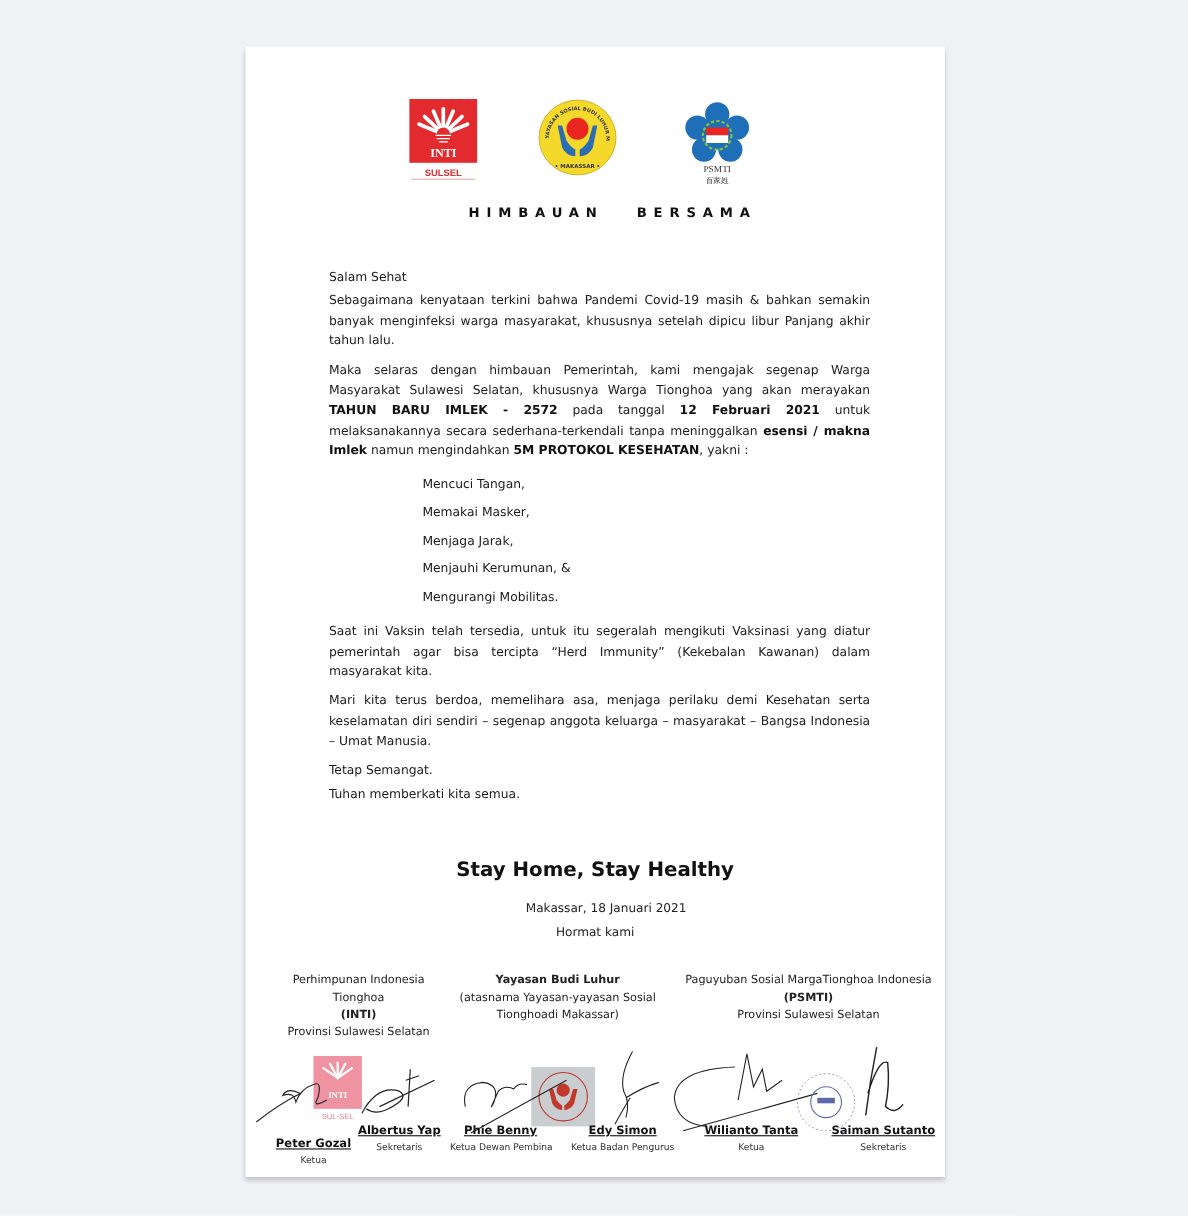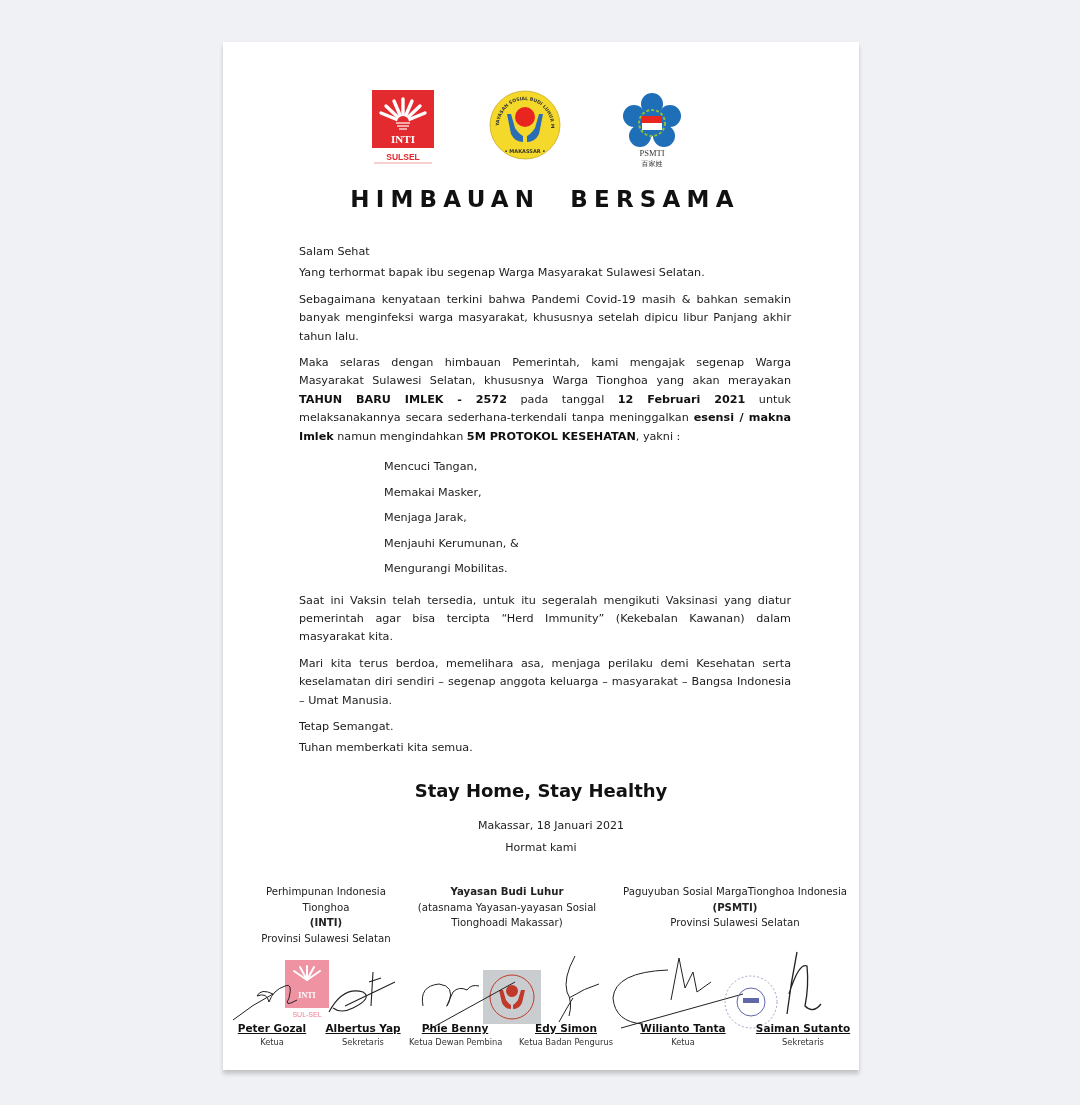--- a/index.html
+++ b/index.html
@@ -12,22 +12,22 @@
     box-shadow: 0 4px 4px rgba(0,0,0,0.18), 0 0 1px rgba(0,0,0,0.08);
   }
 
   .logos { position: absolute; left: 0; top: 0; width: 100%; height: 140px; }
   .logo { position: absolute; }
   .logo-inti { left: 149px; top: 48px; width: 62px; height: 74px; }
   .logo-ybl { left: 266px; top: 48px; width: 72px; height: 70px; }
   .logo-psmti { left: 398px; top: 50px; width: 62px; height: 76px; }
 
   .title {
-    position: absolute; left: 4px; width: 100%; top: 144px; text-align: center;
-    font-family: "DejaVu Sans", sans-serif; font-weight: bold; font-size: 23px;
+    position: absolute; left: 16px; width: 100%; top: 144px; text-align: center;
+    font-family: "DejaVu Sans", sans-serif; font-weight: bold; font-size: 12px;
     letter-spacing: 6.2px; color: #111;
   }
   .title span.gap { display: inline-block; width: 30px; }
 
   .body {
     position: absolute; left: 76px; top: 201px; width: 492px;
     font-family: "DejaVu Sans", sans-serif; font-size: 11.2px; line-height: 18.4px; color: #1c1c1c;
   }
   .body p { text-align: justify; margin-bottom: 8px; }
   .body p.tight { margin-bottom: 3px; }
@@ -115,21 +115,20 @@
       </svg>
     </div>
   </div>
 
   <div class="title">
     <span>HIMBAUAN</span><span class="gap"></span><span>BERSAMA</span>
   </div>
 
   <div class="body">
     <p class="tight">Salam Sehat</p>
-    <p>Yang terhormat bapak ibu segenap Warga Masyarakat Sulawesi Selatan.</p>
     <p>Sebagaimana kenyataan terkini bahwa Pandemi Covid-19 masih &amp; bahkan semakin banyak menginfeksi warga masyarakat, khususnya setelah dipicu libur Panjang akhir tahun lalu.</p>
     <p>
       <span>Maka selaras dengan himbauan Pemerintah, kami mengajak segenap Warga Masyarakat Sulawesi Selatan, khususnya Warga Tionghoa yang akan merayakan </span><b>TAHUN BARU IMLEK - 2572</b><span> pada tanggal </span><b>12 Februari 2021</b><span> untuk melaksanakannya secara sederhana-terkendali tanpa meninggalkan </span><b>esensi / makna Imlek</b><span> namun mengindahkan </span><b>5M PROTOKOL KESEHATAN</b><span>, yakni :</span>
     </p>
     <div class="list">
       <div>Mencuci Tangan,</div>
       <div>Memakai Masker,</div>
       <div>Menjaga Jarak,</div>
       <div>Menjauhi Kerumunan, &amp;</div>
       <div>Mengurangi Mobilitas.</div>
@@ -197,21 +196,21 @@
       <g>
         <circle cx="528" cy="60" r="26" fill="none" stroke="#8a8fb8" stroke-width="0.8" stroke-dasharray="2 2"></circle>
         <circle cx="528" cy="60" r="14" fill="none" stroke="#6068a8" stroke-width="1"></circle>
         <rect x="520" y="56" width="16" height="5" fill="#6068a8"></rect>
       </g>
 
       <path d="M574 10 Q568 40 564 72 M566 52 Q576 20 584 24 Q586 44 582 64 Q590 72 598 62" stroke="#222" stroke-width="1.3" fill="none"></path>
     </svg>
   </div>
 
-  <div class="signer" style="left:11px;width:76px;">
+  <div class="signer" style="left:24px;width:76px;margin-top:12px;">
     <span class="name">Peter Gozal</span>
     <span class="role">Ketua</span>
   </div>
   <div class="signer" style="left:100px;width:80px;">
     <span class="name">Albertus Yap</span>
     <span class="role">Sekretaris</span>
   </div>
   <div class="signer" style="left:186px;width:92px;">
     <span class="name">Phie Benny</span>
     <span class="role">Ketua Dewan Pembina</span>

